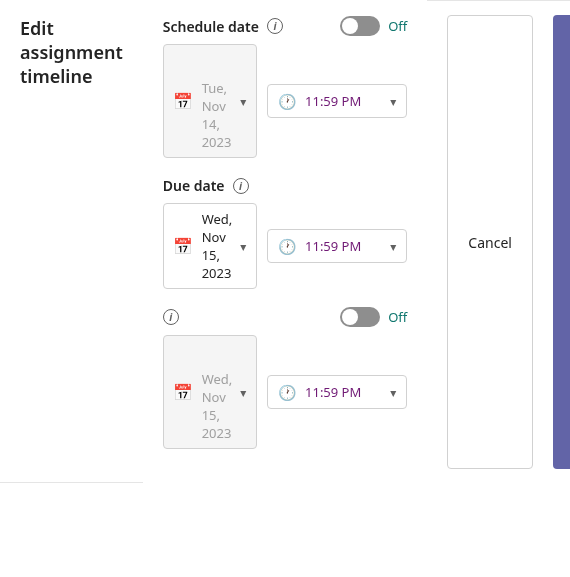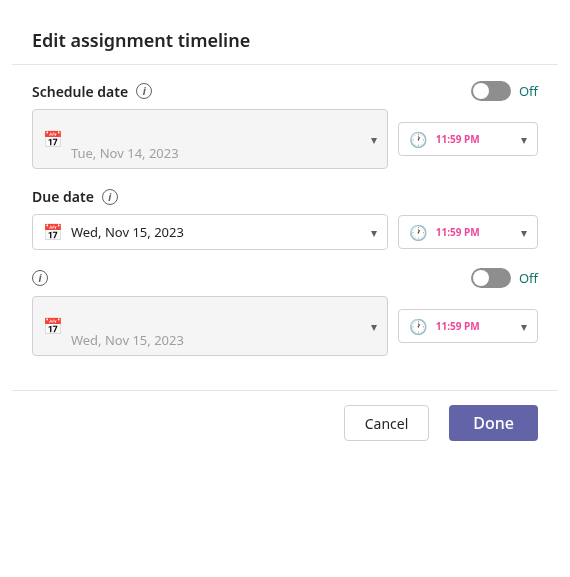--- a/index.html
+++ b/index.html
@@ -8,22 +8,22 @@
       background: #fff;
       width: 570px;
       min-height: 577px;
       display: flex;
       flex-direction: column;
     }
     .dialog {
       width: 570px;
       background: #fff;
       display: flex;
-      flex-direction: column;
-      padding: 12px;
+      flex-direction: row;
+      padding: 0;
     }
     .dialog-header {
       padding: 16px 20px 12px 20px;
       border-bottom: 1px solid #e5e5e5;
     }
     .dialog-title {
       font-size: 18px;
       font-weight: 600;
       color: #242424;
     }
@@ -136,23 +136,22 @@
       background: #fff;
       cursor: pointer;
       min-width: 140px;
     }
     .time-input .clock-icon {
       color: #616161;
       font-size: 15px;
     }
     .time-input .time-text {
       flex: 1;
-      font-size: 10px;
-      color: #ec4899;
-      font-weight: bold;
+      font-size: 13px;
+      color: #701a75;
     }
     .time-input .chevron {
       color: #616161;
       font-size: 12px;
     }
     .info-message {
       margin-top: 6px;
       font-size: 13px;
       color: #106ebe;
       line-height: 1.5;

